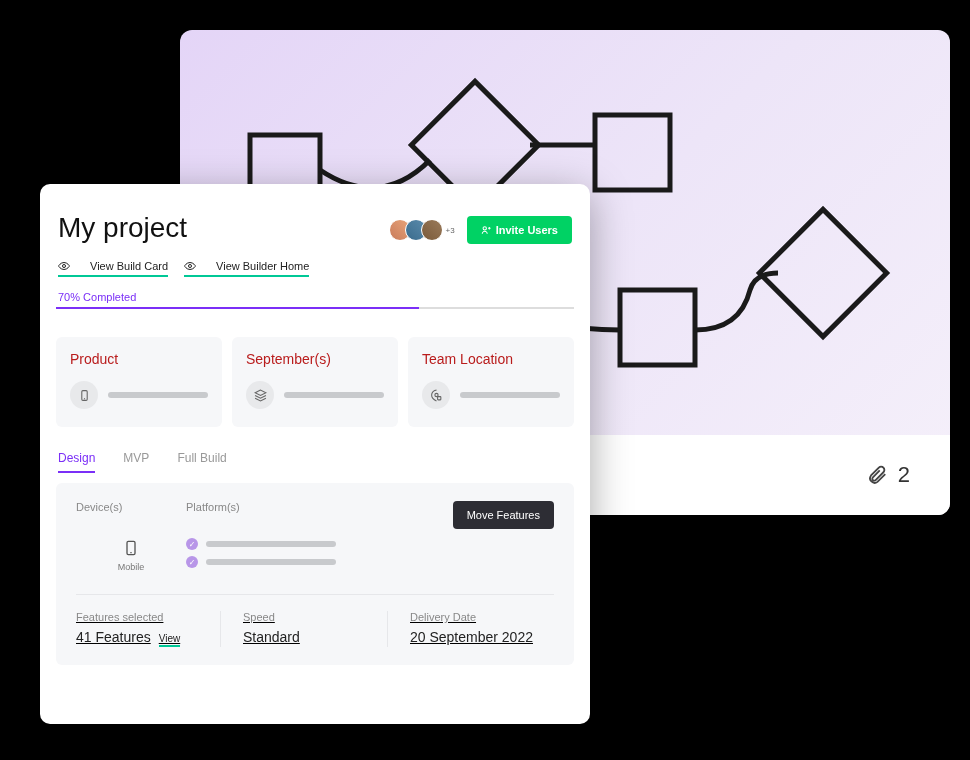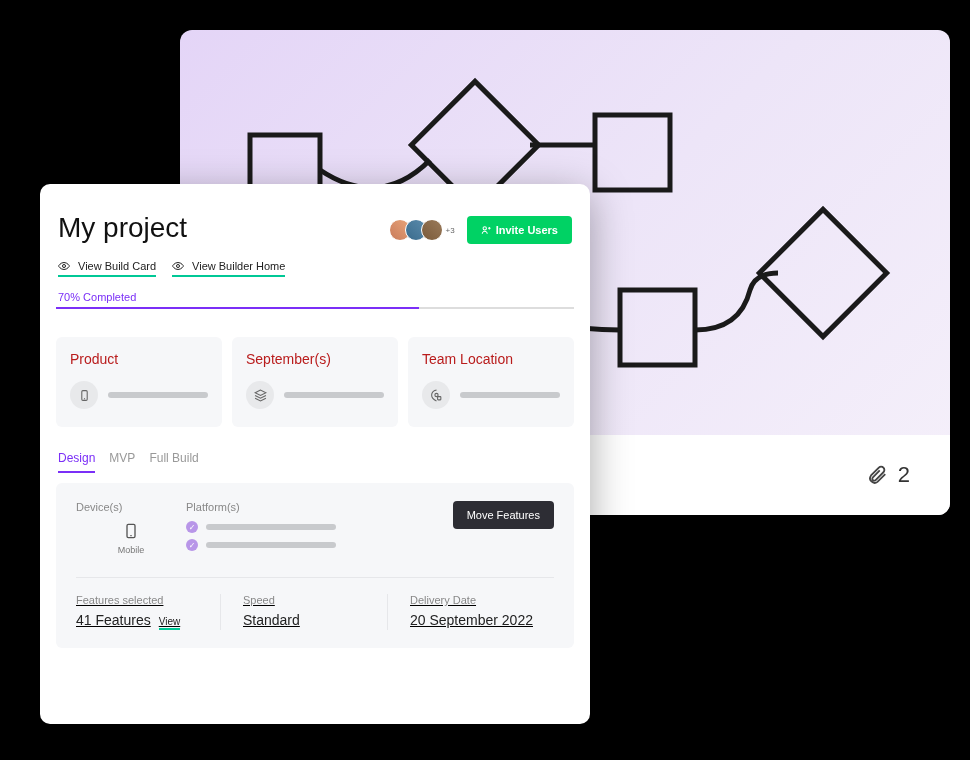--- a/index.html
+++ b/index.html
@@ -106,21 +106,21 @@
     
     .view-links {
       display: flex;
       gap: 16px;
       margin-bottom: 14px;
       padding: 0 2px;
     }
     .view-link {
       display: flex;
       align-items: flex-end;
-      gap: 8px;
+      gap: 20px;
       font-size: 11px;
       color: #222;
       border-bottom: 2px solid #00c896;
       padding-bottom: 3px;
       cursor: pointer;
     }
     
     .progress-label {
       font-size: 11px;
       color: #7b2ff7;
@@ -172,21 +172,21 @@
     }
     .placeholder-bar {
       height: 6px;
       background: #c8cacd;
       border-radius: 3px;
       flex: 1;
     }
     
     .tabs {
       display: flex;
-      gap: 14px;
+      gap: 28px;
       margin-bottom: 0;
       padding: 0 2px;
     }
     .tab {
       font-size: 12px;
       color: #999;
       padding-bottom: 6px;
       cursor: pointer;
     }
     .tab.active {
@@ -205,21 +205,21 @@
       justify-content: space-between;
       margin-bottom: 20px;
     }
     .design-col {
       display: flex;
       flex-direction: column;
     }
     .col-label {
       font-size: 11px;
       color: #888;
-      margin-bottom: 8px;
+      margin-bottom: 25px;
     }
     .device-icon-box {
       display: flex;
       flex-direction: column;
       align-items: center;
       gap: 4px;
     }
     .device-name {
       font-size: 9px;
       color: #777;

